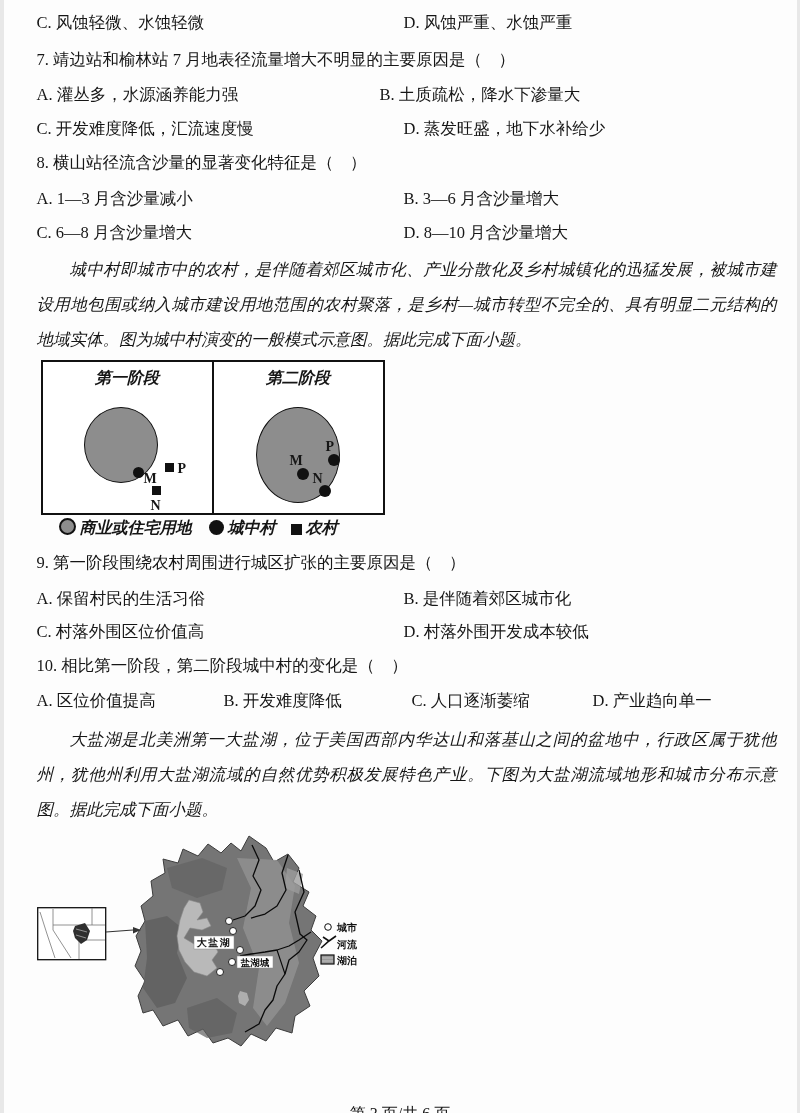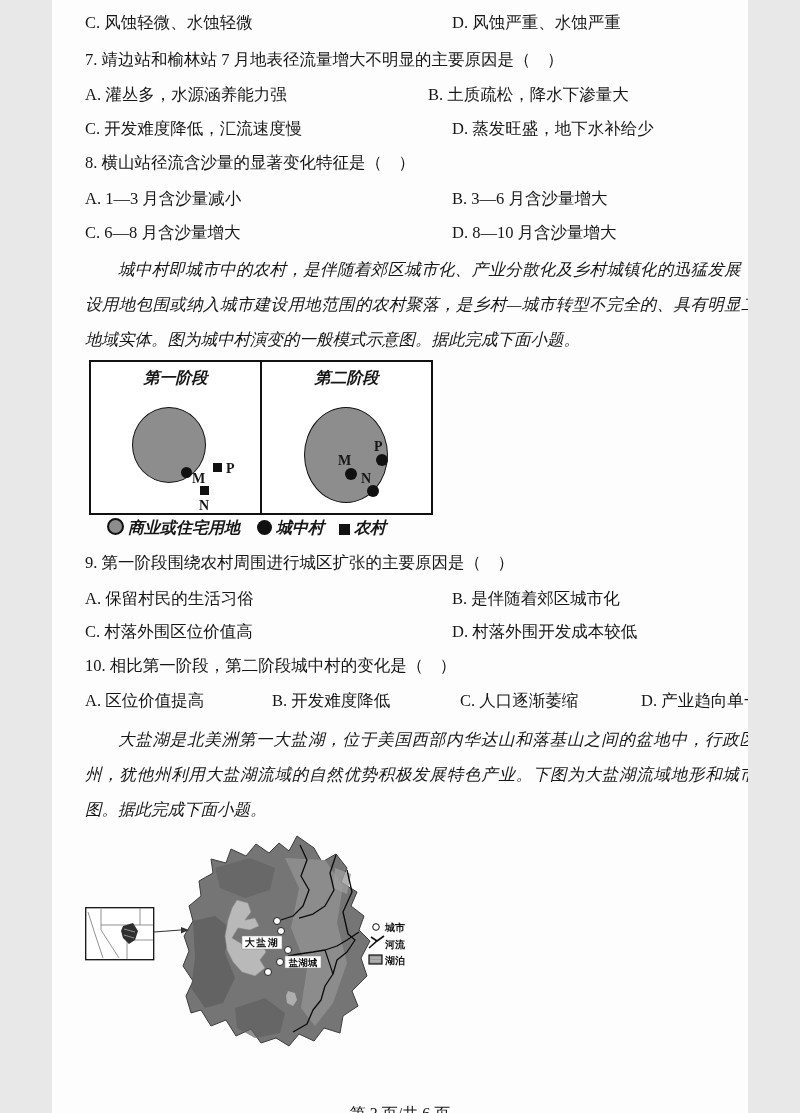--- a/index.html
+++ b/index.html
@@ -1,16 +1,16 @@
 <!DOCTYPE html>
 <html><head>
 <meta charset="utf-8">
 <style>
   html,body{margin:0;padding:0;background:#e8e8e8;}
-  .page{position:relative;width:696px;height:1113px;background:#fdfdfd;margin:0 auto;
+  .page{position:relative;width:793px;height:1113px;background:#fdfdfd;margin:0 auto;
         font-family:"Liberation Serif","DejaVu Serif",serif;color:#161616;overflow:hidden;}
   .t{position:absolute;font-size:16.5px;line-height:20px;white-space:nowrap;}
   .passage{position:absolute;left:33px;width:740px;font-size:16.5px;font-style:italic;
            text-align:justify;text-indent:2em;line-height:35px;}
   
   .fig1{position:absolute;left:37px;top:360px;width:344px;height:180px;}
   .panel{position:absolute;top:0;height:155px;border:2px solid #111;box-sizing:border-box;background:#fff;}
   .panel1{left:0;width:173px;}
   .panel2{left:171px;width:173px;}
   .ptitle{position:absolute;top:6px;left:0;width:100%;text-align:center;font-size:16px;

